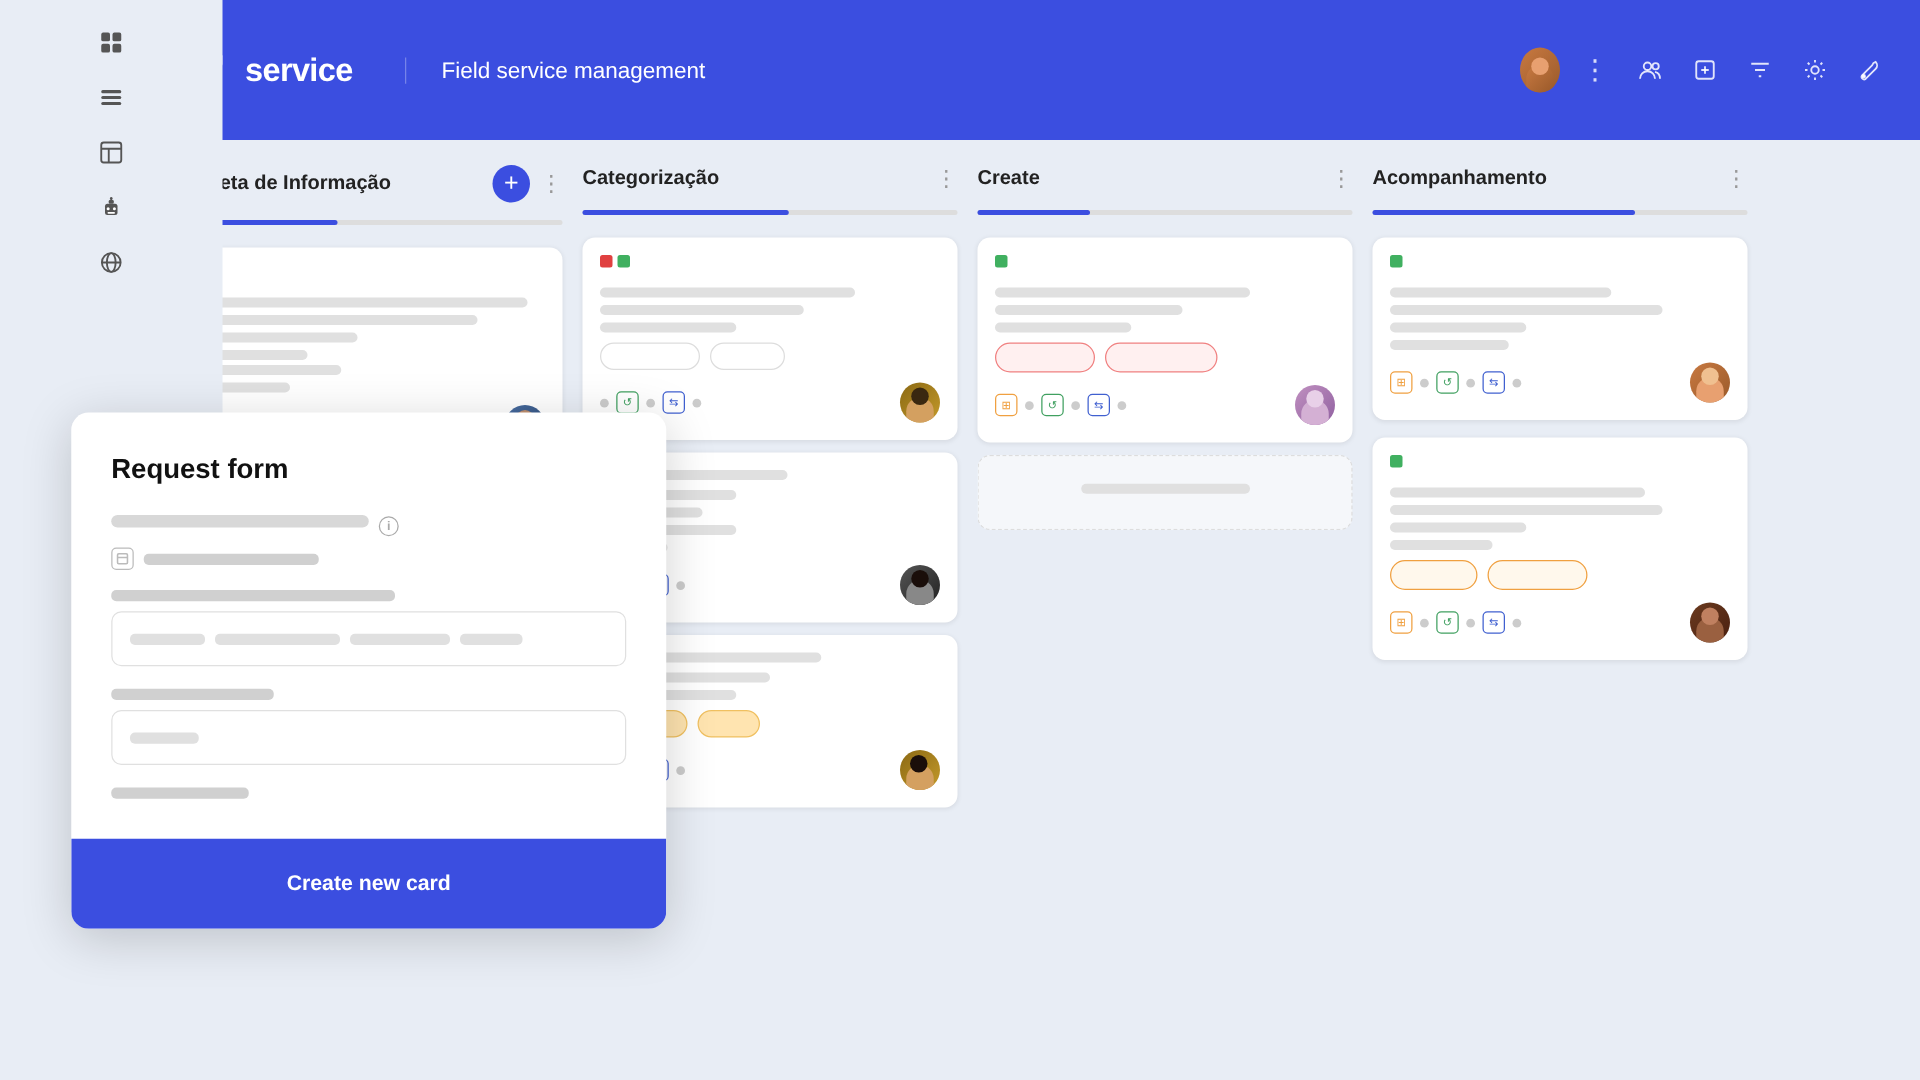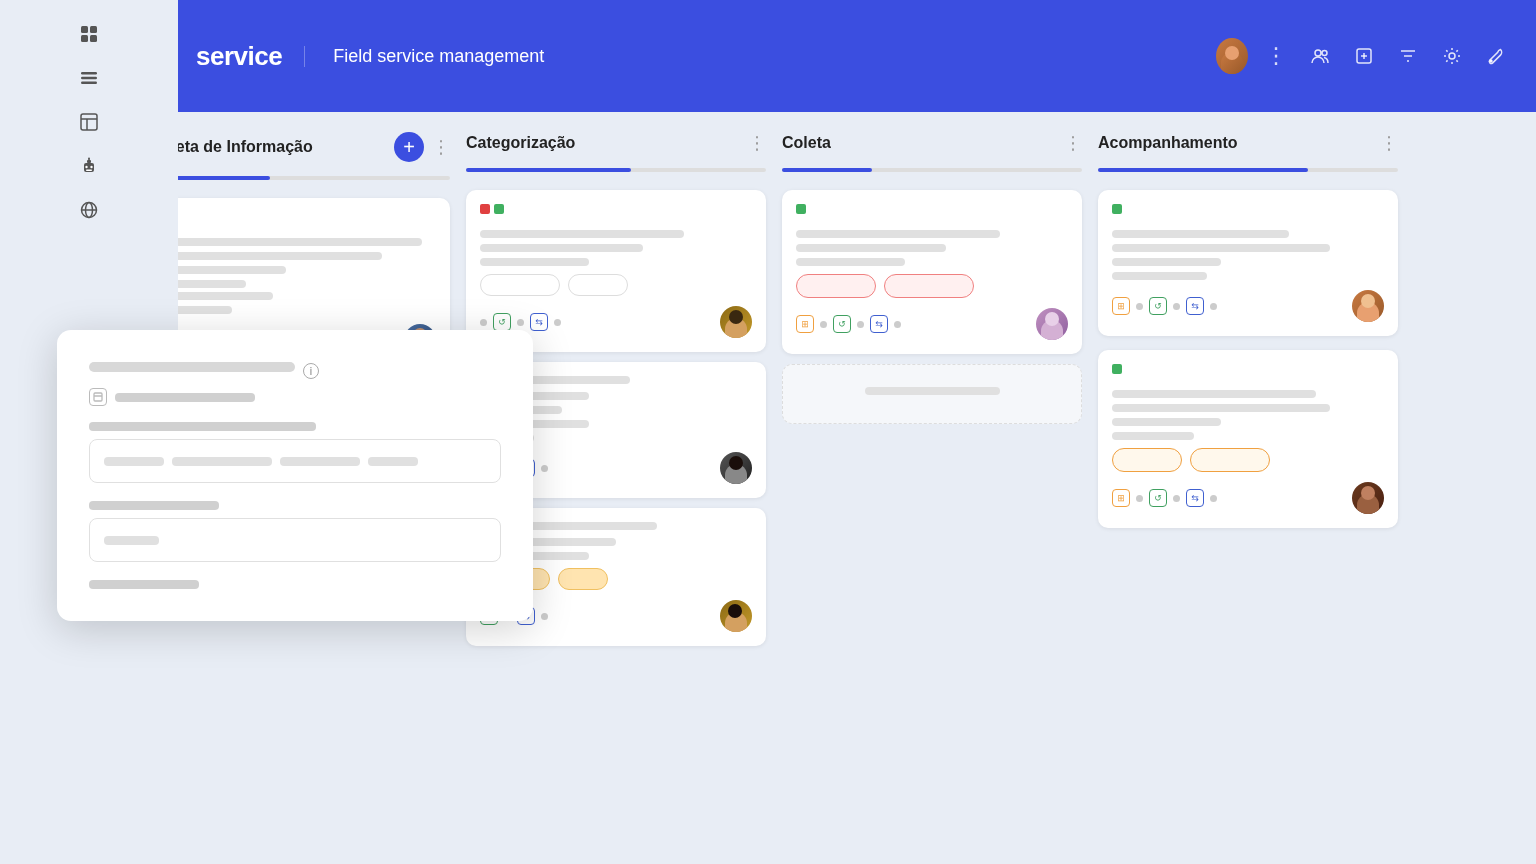--- a/index.html
+++ b/index.html
@@ -66,21 +66,21 @@
     .logo-text {
       color: white;
       font-size: 26px;
       font-weight: 700;
       letter-spacing: -0.5px;
     }
     .header-title {
       color: white;
       font-size: 18px;
       font-weight: 500;
-      margin-left: 22px;
+      margin-left: 42px;
       padding-left: 28px;
       border-left: 1px solid rgba(255,255,255,0.3);
     }
     .header-actions {
       position: absolute;
       right: 24px;
       top: 0;
       height: 100%;
       display: flex;
       align-items: center;
@@ -553,21 +553,21 @@
             <div style="width:22px;height:22px;background:#d4a060;border-radius:50% 50% 0 0;margin-bottom:-2px;">
               <div style="position:relative;top:-8px;left:3px;width:14px;height:14px;background:#1a0e0a;border-radius:50%;"></div>
             </div>
           </div>
         </div>
       </div>
     </div>
 
     <div class="column">
       <div class="column-header">
-        <span class="column-title">Coleta</span>
+        <span class="column-title">Create</span>
         <div class="column-menu-btn">⋮</div>
       </div>
       <div class="column-progress">
         <div class="column-progress-fill" style="width:30%"></div>
       </div>
 
       <div class="card">
         <div class="card-dots">
           <div class="card-dot" style="background:#40b060;width:10px;height:10px;"></div>
         </div>
@@ -662,20 +662,21 @@
           </div>
         </div>
       </div>
     </div>
 
   </div>
 </div>
 
 <div class="overlay-panel">
   <div class="panel-body">
+    <div class="panel-title">Request form</div>
 
     <div style="margin-bottom:16px;">
       <div style="display:flex;align-items:center;gap:8px;margin-bottom:8px;">
         <div class="field-label w50"></div>
         <div class="info-icon">i</div>
       </div>
       <div style="display:flex;align-items:center;gap:8px;">
         <div style="width:18px;height:18px;border-radius:4px;border:1.5px solid #bbb;display:flex;align-items:center;justify-content:center;">
           <svg width="10" height="10" viewBox="0 0 10 10" fill="none" stroke="#bbb" stroke-width="1.3">
             <rect x="1" y="1" width="8" height="8" rx="1"></rect>
@@ -701,13 +702,16 @@
       <div style="height:9px;width:130px;background:#d0d0d0;border-radius:4px;"></div>
     </div>
 
     <div class="field-input" style="margin-bottom:18px;">
       <div class="input-placeholder" style="width:55px;"></div>
     </div>
 
     <div style="height:9px;width:110px;background:#d0d0d0;border-radius:4px;margin-bottom:8px;"></div>
   </div>
 
+  <div class="panel-footer">
+    <span class="panel-footer-text">Create new card</span>
+  </div>
 </div>
 
 </body></html>

